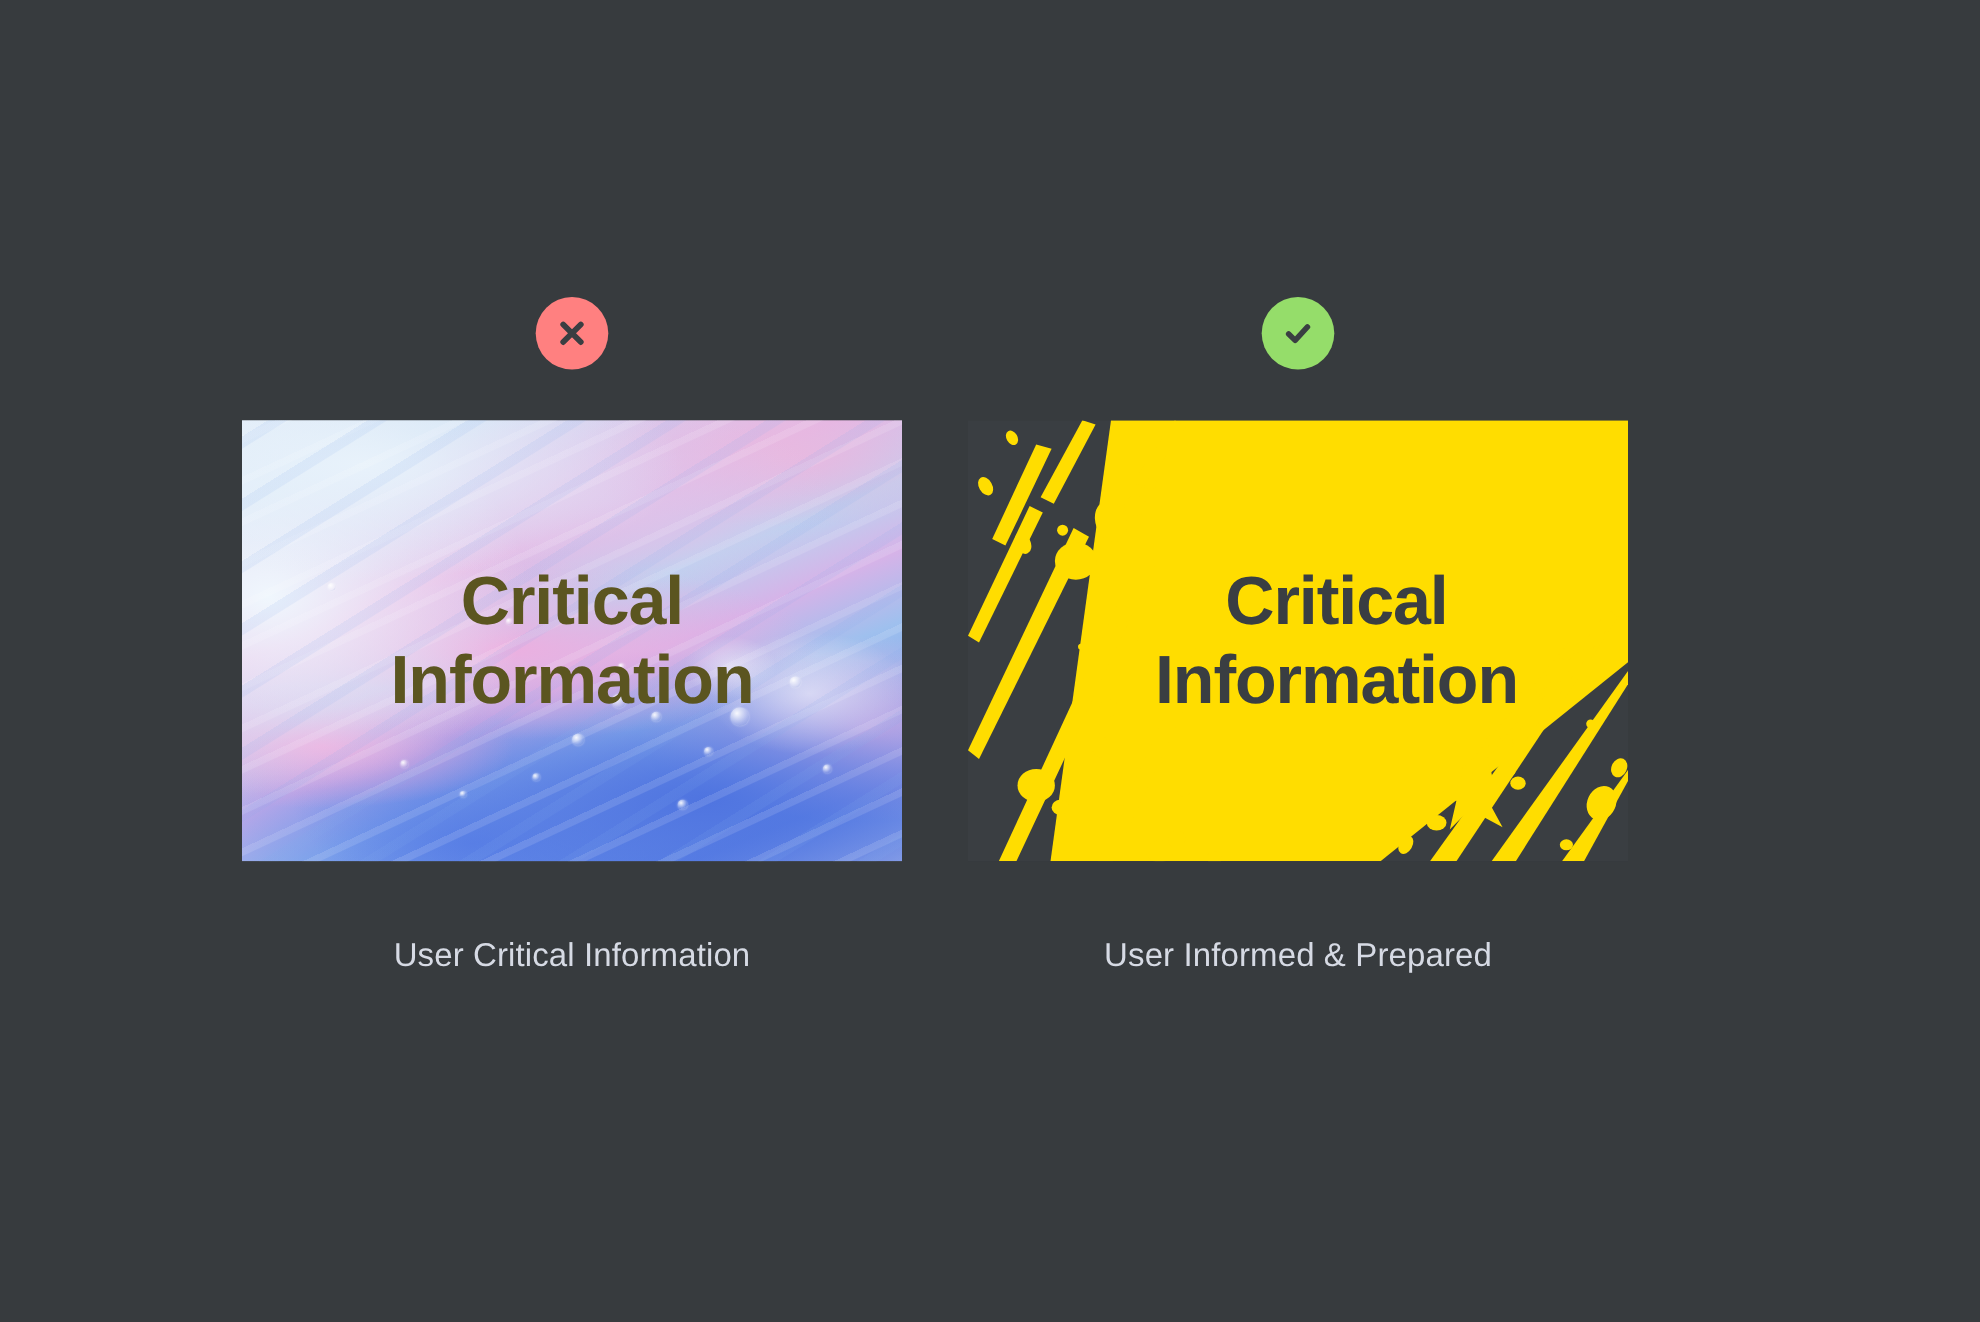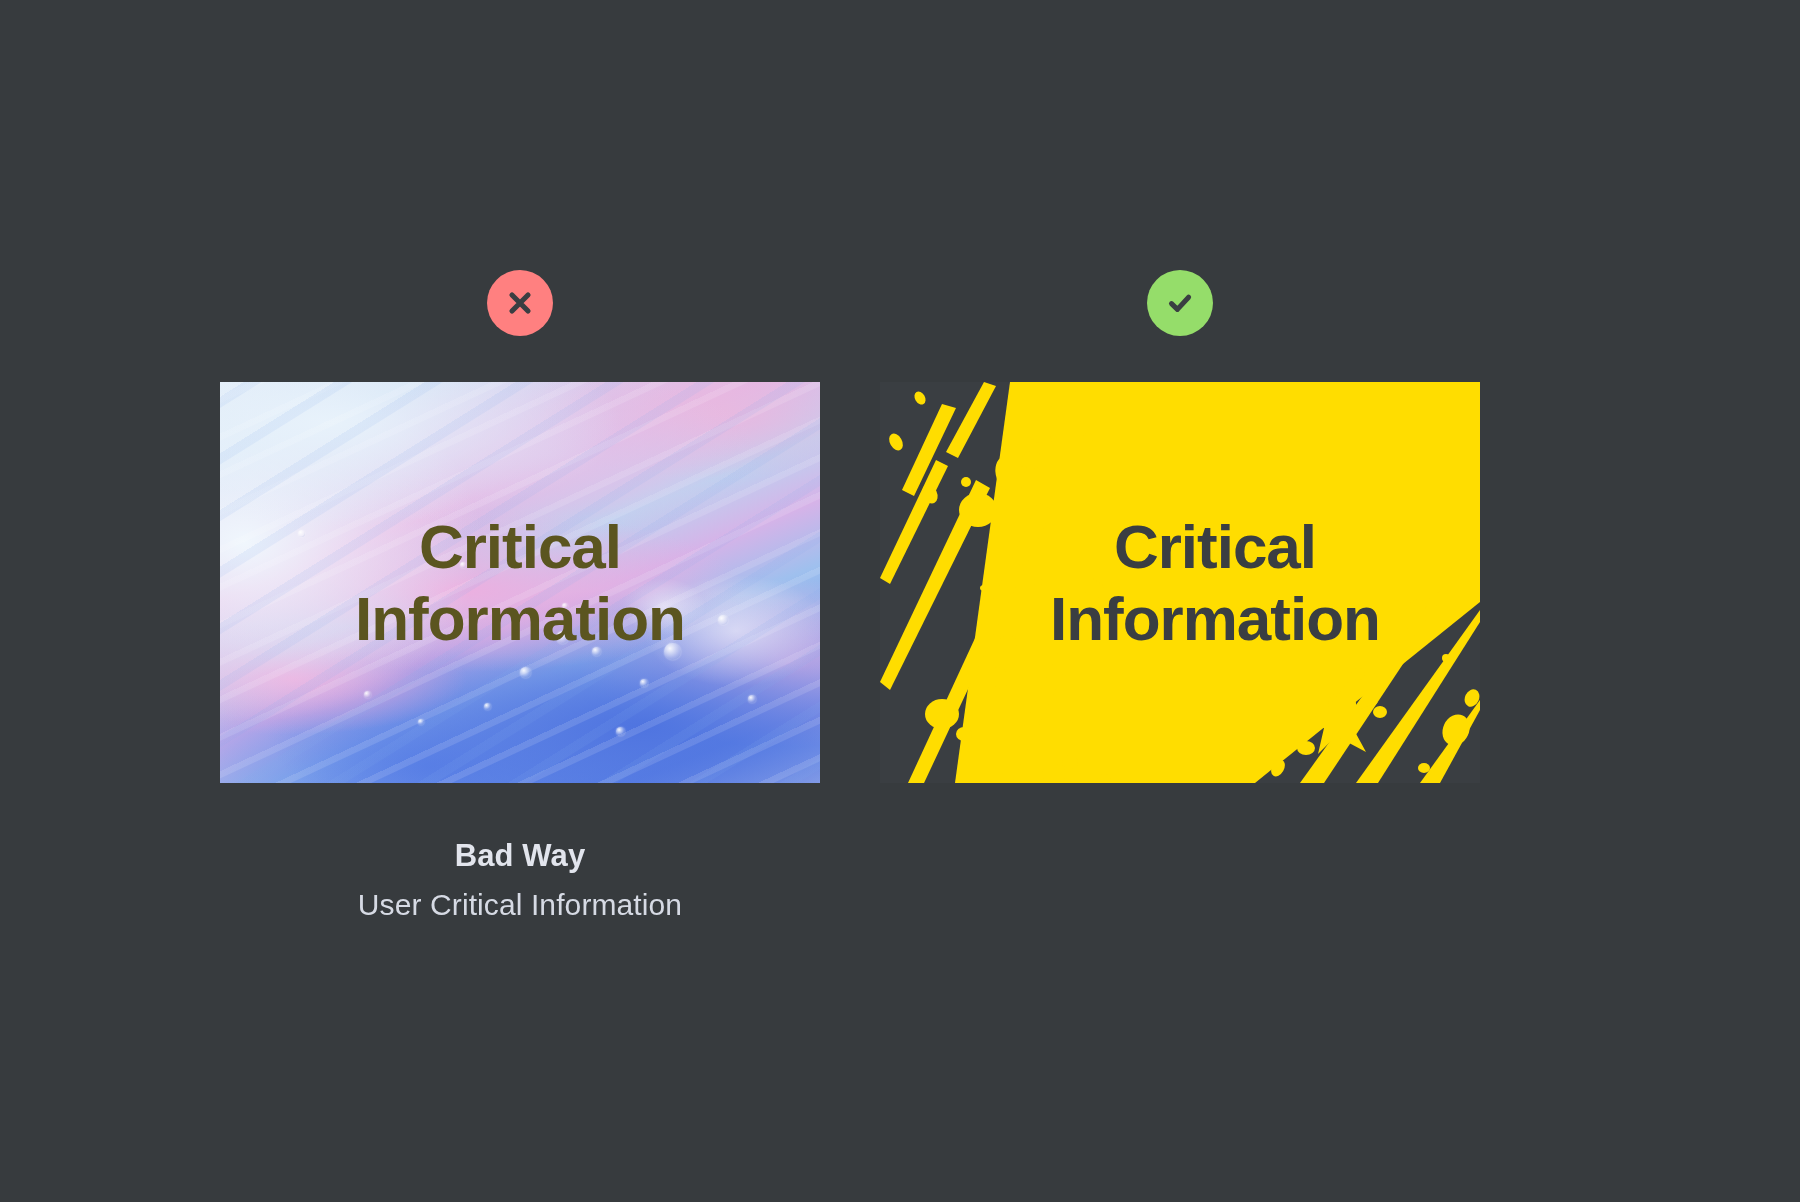--- a/index.html
+++ b/index.html
@@ -200,21 +200,20 @@
         <span style="left:13%;top:37%;width:7px;height:7px;"></span>
         <span style="left:40%;top:45%;width:6px;height:6px;"></span>
       </div>
       <div class="card-title low-contrast">
         <span class="ln">Critical</span>
         <span class="ln">Information</span>
       </div>
     </div>
 
     <div class="caption">
-      <div class="caption-title">Bad Way</div>
       <div class="caption-sub">User Critical Information</div>
     </div>
   </div>
 
   <div class="panel good">
 
     <div class="status-badge good">
       <svg width="34" height="34" viewBox="0 0 34 34" aria-hidden="true">
         <path d="M8.5 17.6 L14.4 23.4 L25.6 11.2" fill="none" stroke="#3a3e42" stroke-width="5" stroke-linecap="round" stroke-linejoin="round"></path>
       </svg>
@@ -284,16 +283,17 @@
           </g>
         </svg>
       </div>
       <div class="card-title high-contrast">
         <span class="ln">Critical</span>
         <span class="ln">Information</span>
       </div>
     </div>
 
     <div class="caption">
+      <div class="caption-sub">User Informed &amp; Prepared</div>
     </div>
   </div>
 
 </div>
 
 </body></html>

